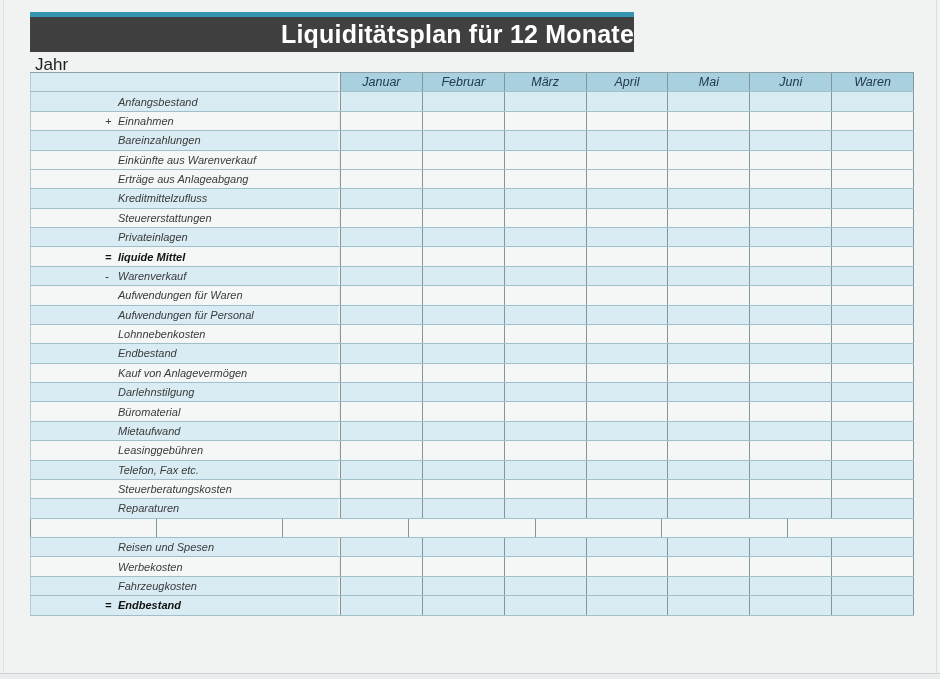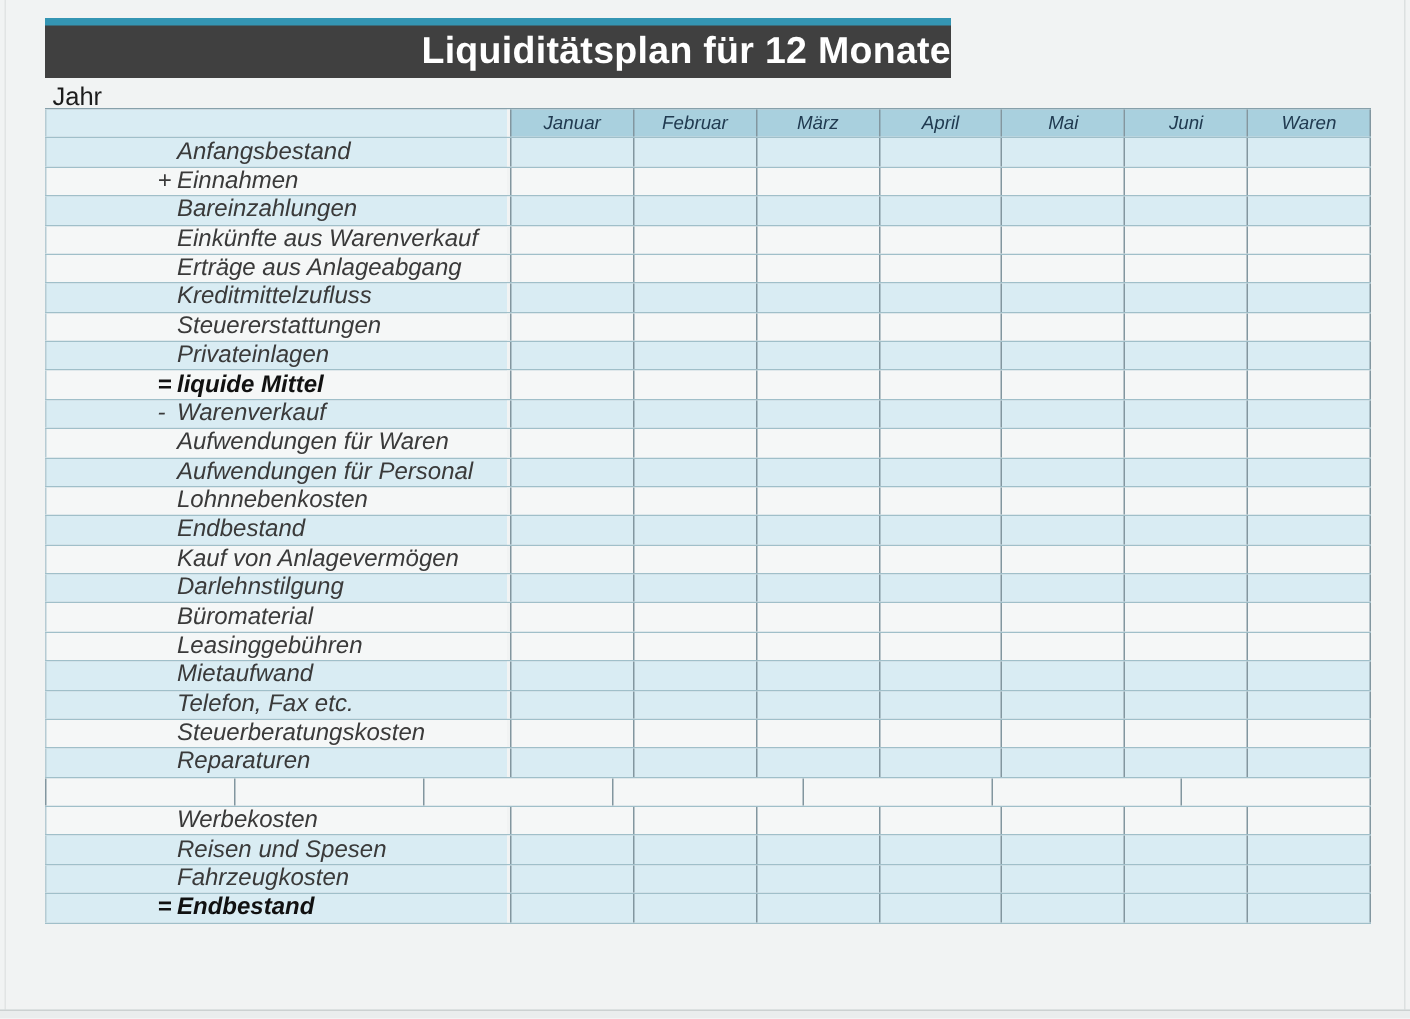--- a/index.html
+++ b/index.html
@@ -27,21 +27,21 @@
   .sheet{
     position:absolute;left:30px;top:72px;width:884px;
     border-top:1px solid #87a0aa;
     font-style:italic;
   }
   .trow{display:flex;height:19.38px;box-sizing:border-box;border-bottom:1px solid #a0bfc9;}
   .label-cell{
     width:310px;flex:none;box-sizing:border-box;
     border-left:1px solid #b6cbd3;border-right:2px solid #f1f3f3;
     display:flex;align-items:center;
-    padding-left:74px;font-size:16px;color:#3a3a3a;white-space:nowrap;overflow:hidden;
+    padding-left:74px;font-size:11px;color:#3a3a3a;white-space:nowrap;overflow:hidden;
   }
   .prefix{display:inline-block;width:13px;flex:none;}
   .mcell{flex:1;box-sizing:border-box;border-left:1px solid #82969f;}
   .mcell:last-child{border-right:1px solid #82969f;}
   .header .label-cell{background:#d9ecf3;}
   .header .mcell{
     background:#a9d0de;display:flex;align-items:center;justify-content:center;
     font-size:12.5px;color:#203a50;
   }
   .row-blue .label-cell,.row-blue .mcell{background:#d9ecf3;}
@@ -286,49 +286,49 @@
           <span>Büromaterial</span>
         </div>
         <div class="mcell"></div>
         <div class="mcell"></div>
         <div class="mcell"></div>
         <div class="mcell"></div>
         <div class="mcell"></div>
         <div class="mcell"></div>
         <div class="mcell"></div>
       </div>
+      <div class="trow row-blue">
+        <div class="label-cell">
+          <span class="prefix"></span>
+          <span>Mietaufwand</span>
+        </div>
+        <div class="mcell"></div>
+        <div class="mcell"></div>
+        <div class="mcell"></div>
+        <div class="mcell"></div>
+        <div class="mcell"></div>
+        <div class="mcell"></div>
+        <div class="mcell"></div>
+      </div>
       <div class="trow row-white">
         <div class="label-cell">
           <span class="prefix"></span>
           <span>Leasinggebühren</span>
         </div>
         <div class="mcell"></div>
         <div class="mcell"></div>
         <div class="mcell"></div>
         <div class="mcell"></div>
         <div class="mcell"></div>
         <div class="mcell"></div>
         <div class="mcell"></div>
       </div>
       <div class="trow row-blue">
         <div class="label-cell">
           <span class="prefix"></span>
-          <span>Mietaufwand</span>
-        </div>
-        <div class="mcell"></div>
-        <div class="mcell"></div>
-        <div class="mcell"></div>
-        <div class="mcell"></div>
-        <div class="mcell"></div>
-        <div class="mcell"></div>
-        <div class="mcell"></div>
-      </div>
-      <div class="trow row-blue">
-        <div class="label-cell">
-          <span class="prefix"></span>
           <span>Telefon, Fax etc.</span>
         </div>
         <div class="mcell"></div>
         <div class="mcell"></div>
         <div class="mcell"></div>
         <div class="mcell"></div>
         <div class="mcell"></div>
         <div class="mcell"></div>
         <div class="mcell"></div>
       </div>
@@ -360,37 +360,37 @@
       </div>
       <div class="trow row-white">
         <div class="mcell"></div>
         <div class="mcell"></div>
         <div class="mcell"></div>
         <div class="mcell"></div>
         <div class="mcell"></div>
         <div class="mcell"></div>
         <div class="mcell"></div>
       </div>
+      <div class="trow row-blue">
+        <div class="label-cell">
+          <span class="prefix"></span>
+          <span>Reisen und Spesen</span>
+        </div>
+        <div class="mcell"></div>
+        <div class="mcell"></div>
+        <div class="mcell"></div>
+        <div class="mcell"></div>
+        <div class="mcell"></div>
+        <div class="mcell"></div>
+        <div class="mcell"></div>
+      </div>
       <div class="trow row-white">
         <div class="label-cell">
           <span class="prefix"></span>
           <span>Werbekosten</span>
-        </div>
-        <div class="mcell"></div>
-        <div class="mcell"></div>
-        <div class="mcell"></div>
-        <div class="mcell"></div>
-        <div class="mcell"></div>
-        <div class="mcell"></div>
-        <div class="mcell"></div>
-      </div>
-      <div class="trow row-blue">
-        <div class="label-cell">
-          <span class="prefix"></span>
-          <span>Reisen und Spesen</span>
         </div>
         <div class="mcell"></div>
         <div class="mcell"></div>
         <div class="mcell"></div>
         <div class="mcell"></div>
         <div class="mcell"></div>
         <div class="mcell"></div>
         <div class="mcell"></div>
       </div>
       <div class="trow row-blue">

